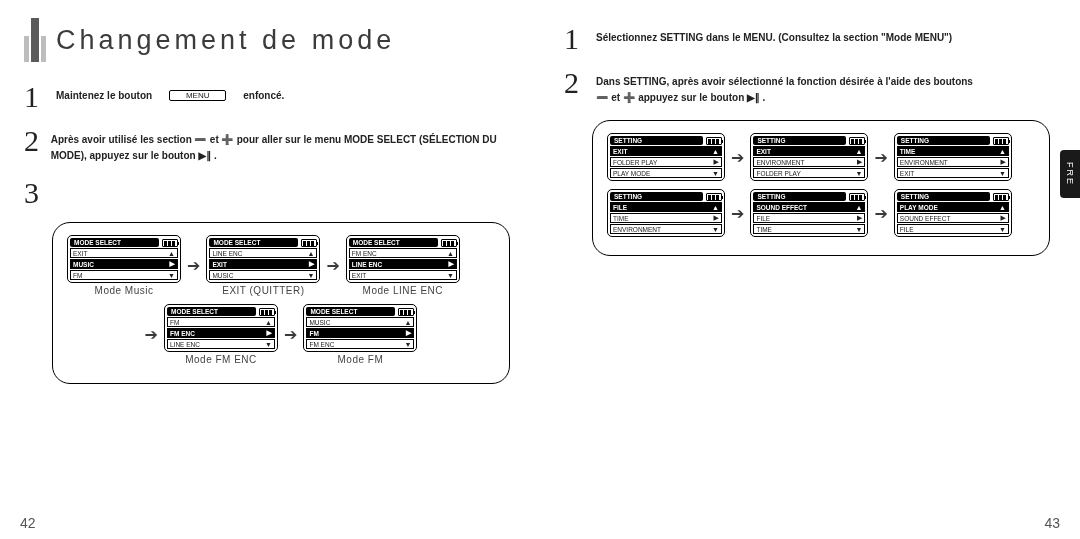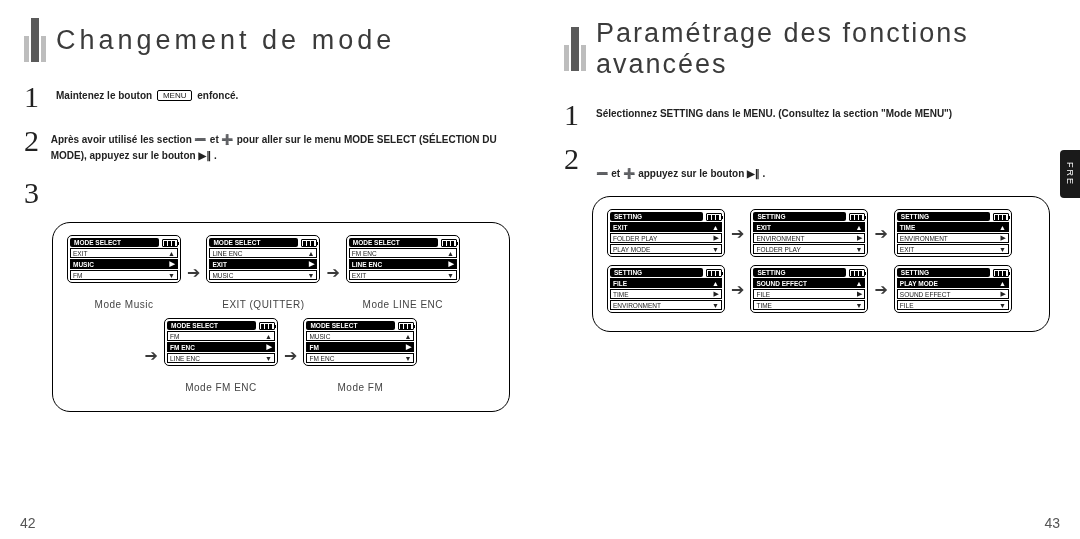--- a/index.html
+++ b/index.html
@@ -10,34 +10,34 @@
   .header-bars { display: flex; align-items: flex-end; gap: 2px; }
   .header-bars span { display: inline-block; background: #5a5a5a; width: 6px; }
   .header-bars span:nth-child(1){height:26px;width:5px;background:#bdbdbd;}
   .header-bars span:nth-child(2){height:44px;width:8px;}
   .header-bars span:nth-child(3){height:26px;width:5px;background:#bdbdbd;}
   .page-title { font-size: 27px; letter-spacing: 4px; font-weight: 400; color: #3b3b3b; }
   .steps { margin-top: 6px; }
   .step { display: flex; gap: 10px; margin-bottom: 14px; align-items: flex-start; }
   .step-num { font-size: 30px; font-family: "Times New Roman", serif; font-weight: 400; line-height: 1; width: 22px; }
   .step-text { font-size: 10px; font-weight: 700; line-height: 1.6; padding-top: 6px; }
-  .menu-chip { font-size: 8px; font-weight: 400; border: 1px solid #000; border-radius: 2px; padding: 0 5px; vertical-align: 1px; margin: 0 2px; }
+  .menu-chip { font-size: 8px; font-weight: 400; border: 1px solid #000; border-radius: 2px; padding: 0 16px; vertical-align: 1px; margin: 0 14px; }
   .diagram-box { border: 1.5px solid #000; border-radius: 18px; margin: 6px 6px 0 28px; padding: 12px 14px 10px 14px; }
   .screen-row { display: flex; align-items: center; gap: 6px; margin-bottom: 8px; }
   .screen { border: 1.5px solid #000; border-radius: 5px; background: #fff; width: 114px; padding: 2px; font-size: 6.5px; }
   .screen-small { width: 118px; }
   .scr-title { display:flex; align-items:center; gap:3px; }
   .scr-title-text { background:#000; color:#fff; font-weight:700; font-size:6.5px; padding:1px 4px; border-radius:2px; flex:1; }
   .batt { width:16px; height:8px; border:1px solid #000; border-radius:1px; position:relative; }
   .batt::after{content:"";position:absolute;right:-2px;top:2px;width:1.5px;height:3px;background:#000;}
   .batt .seg { display:inline-block; width:3px;height:5px;background:#000;margin:1px 0 0 1px; }
   .scr-row { display:flex; justify-content:space-between; align-items:center; border:1px solid #000; margin-top:1px; padding:0 2px; height:10px; }
   .scr-row-hl { background:#000; color:#fff; font-weight:700; }
   .scr-row .tri { font-size:7px; }
-  .caption { text-align:center; font-size:10px; color:#444; margin-top:16px; letter-spacing:0.5px; }
+  .caption { text-align:center; font-size:10px; color:#444; margin-top:2px; letter-spacing:0.5px; }
   .arrow { font-size:16px; color:#3a3a3a; }
   .page-num { position:absolute; bottom:8px; font-size:14px; color:#555; }
   .page-num.left { left:20px; }
   .page-num.right { right:20px;margin-left:20px; }
   .side-tab { position:absolute; right:0; top:150px; width:20px; height:48px; background:#1a1a1a; color:#fff; font-size:9px; letter-spacing:2px; writing-mode:vertical-rl; text-align:center; display:flex; align-items:center; justify-content:center; border-top-left-radius:4px; border-bottom-left-radius:4px; }
   .caption-col { display:flex; flex-direction:column; align-items:center; }
 </style>
 </head>
 <body>
 
@@ -185,38 +185,30 @@
           </div>
           <div class="caption">Mode FM</div>
         </div>
       </div>
     </div>
 
     <div class="page-num left">42</div>
   </div>
 
   <div class="page">
-    <div class="header">
-      <div class="header-bars">
-          <span></span>
-          <span></span>
-          <span></span>
-        </div>
-      <h1 class="page-title" style="letter-spacing:2px;">Paramétrage des fonctions avancées</h1>
-    </div>
 
     <div class="steps">
       <div class="step">
         <div class="step-num">1</div>
         <div class="step-text">Sélectionnez SETTING dans le MENU. (Consultez la section "Mode MENU")</div>
       </div>
       <div class="step">
         <div class="step-num">2</div>
         <div class="step-text">
-          <br>
+          <span>Dans SETTING, après avoir sélectionné la fonction désirée à l'aide des boutons</span><br>
           <span>➖ et ➕ appuyez sur le bouton ▶∥ .</span>
         </div>
       </div>
     </div>
 
     <div class="diagram-box" style="margin-left:28px;margin-right:6px;">
       <div class="screen-row">
         <div class="screen screen-small">
           <div class="scr-title">
               <span class="scr-title-text">SETTING</span>

